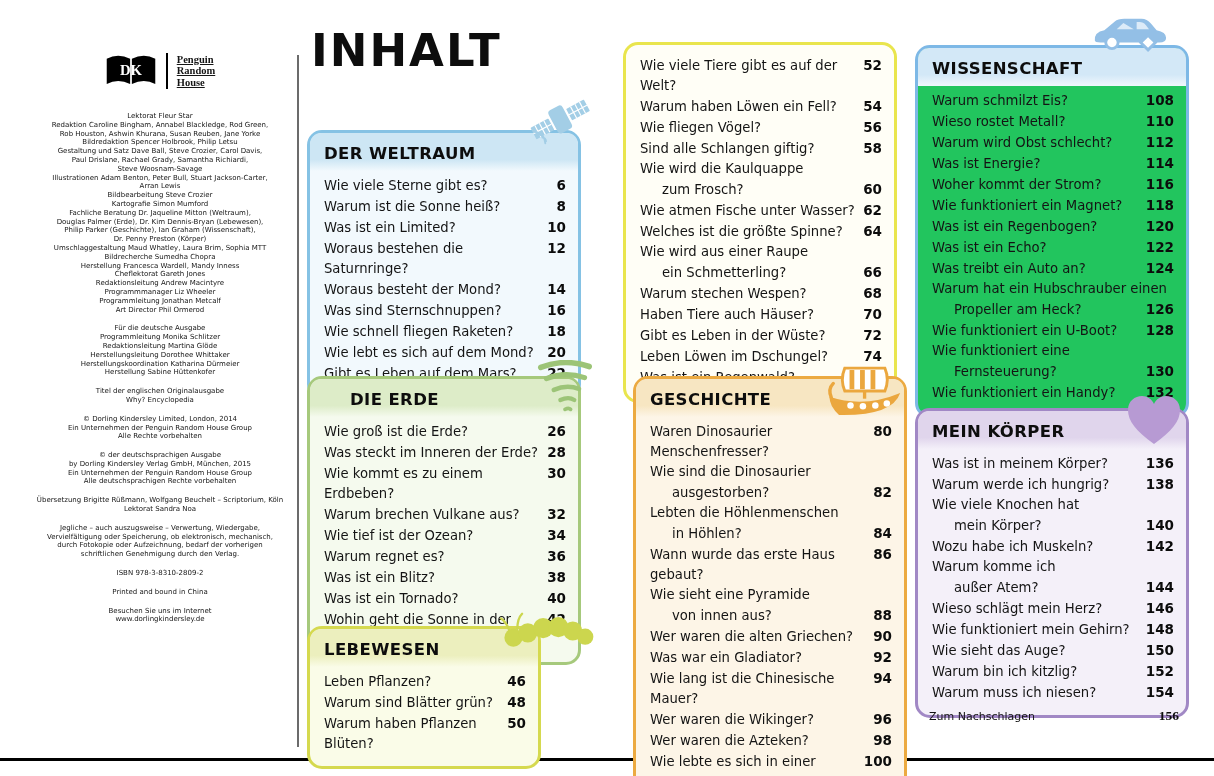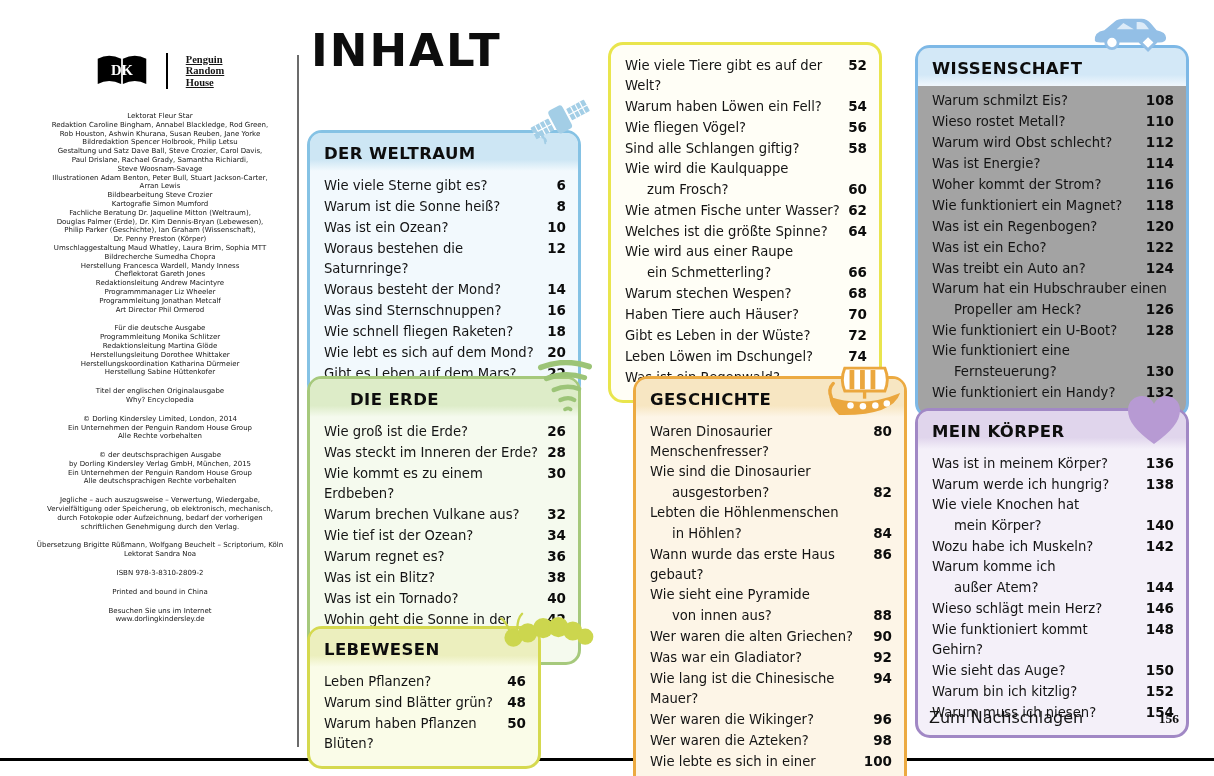--- a/index.html
+++ b/index.html
@@ -2,21 +2,21 @@
 <html><head>
 <meta charset="utf-8">
 <style>
   * { margin:0; padding:0; box-sizing:border-box; }
   body { background:#e8e8e8; font-family:"DejaVu Sans", sans-serif; }
   .page { position:relative; width:1214px; height:776px; background:#ffffff; overflow:hidden; }
 
   
   .imprint { position:absolute; left:24px; top:52px; width:272px; text-align:center;
              font-size:7px; line-height:8.8px; color:#151515; }
-  .logo-row { display:flex; justify-content:center; align-items:center; gap:18px; margin-bottom:22px; }
+  .logo-row { display:flex; justify-content:center; align-items:center; gap:9px; margin-bottom:22px; }
   .logo-book { display:block; }
   .logo-divider { width:2px; height:36px; background:#000; }
   .publisher { text-align:left; font-family:"Liberation Serif", serif; font-weight:bold;
                font-size:10.5px; line-height:11.5px; }
   .publisher div { text-decoration:underline; }
   .imp-block { margin-bottom:10px; }
 
   .col-divider { position:absolute; left:297px; top:55px; width:2px; height:692px; background:#6b6b6b; }
   .bottom-rule { position:absolute; left:0; top:758px; width:1214px; height:3px; background:#000; }
 
@@ -35,21 +35,21 @@
   ul.toc li.cont .q { padding-left:22px; }
   ul.toc .pg { font-size:13.5px; font-weight:bold; color:#0c0c0c; padding-left:6px; }
   .box.nohead ul.toc { padding-top:10px; }
 
   
   .floating-icon { position:absolute; z-index:5; }
 
   
   .ref-footer { position:absolute; left:929px; top:708px; width:250px; display:flex;
                 align-items:baseline; z-index:3; }
-  .ref-footer .q { flex:1; font-size:16px; color:#141414; }
+  .ref-footer .q { flex:1; font-size:11px; color:#141414; }
   .ref-footer .pg { font-size:13.5px; font-weight:bold; color:#0c0c0c;font-family:Liberation Serif, serif; }
 </style>
 </head>
 <body>
 
 <div class="page">
 
   <div class="imprint">
     <div class="logo-row">
       <svg class="logo-book" width="52" height="38" viewBox="0 0 60 42">
@@ -107,30 +107,30 @@
           <div>Ein Unternehmen der Penguin Random House Group</div>
           <div>Alle Rechte vorbehalten</div>
         </div>
         <div class="imp-block">
           <div>© der deutschsprachigen Ausgabe</div>
           <div>by Dorling Kindersley Verlag GmbH, München, 2015</div>
           <div>Ein Unternehmen der Penguin Random House Group</div>
           <div>Alle deutschsprachigen Rechte vorbehalten</div>
         </div>
         <div class="imp-block">
+          <div>Übersetzung Brigitte Rüßmann, Wolfgang Beuchelt – Scriptorium, Köln</div>
+          <div>Lektorat Sandra Noa</div>
+        </div>
+        <div class="imp-block">
           <div>Jegliche – auch auszugsweise – Verwertung, Wiedergabe,</div>
           <div>Vervielfältigung oder Speicherung, ob elektronisch, mechanisch,</div>
           <div>durch Fotokopie oder Aufzeichnung, bedarf der vorherigen</div>
           <div>schriftlichen Genehmigung durch den Verlag.</div>
         </div>
         <div class="imp-block">
-          <div>Übersetzung Brigitte Rüßmann, Wolfgang Beuchelt – Scriptorium, Köln</div>
-          <div>Lektorat Sandra Noa</div>
-        </div>
-        <div class="imp-block">
           <div>ISBN 978-3-8310-2809-2</div>
         </div>
         <div class="imp-block">
           <div>Printed and bound in China</div>
         </div>
         <div class="imp-block">
           <div>Besuchen Sie uns im Internet</div>
           <div>www.dorlingkindersley.de</div>
         </div>
       </div>
@@ -148,21 +148,21 @@
     <ul class="toc">
         <li>
           <span class="q">Wie viele Sterne gibt es?</span>
           <span class="pg">6</span>
         </li>
         <li>
           <span class="q">Warum ist die Sonne heiß?</span>
           <span class="pg">8</span>
         </li>
         <li>
-          <span class="q">Was ist ein Ozean?</span>
+          <span class="q">Was ist ein Limited?</span>
           <span class="pg">10</span>
         </li>
         <li>
           <span class="q">Woraus bestehen die Saturnringe?</span>
           <span class="pg">12</span>
         </li>
         <li>
           <span class="q">Woraus besteht der Mond?</span>
           <span class="pg">14</span>
         </li>
@@ -242,21 +242,21 @@
           <span class="q">Warum sind Blätter grün?</span>
           <span class="pg">48</span>
         </li>
         <li>
           <span class="q">Warum haben Pflanzen Blüten?</span>
           <span class="pg">50</span>
         </li>
       </ul>
   </div>
 
-  <div class="box nohead" style="left: 608px; top: 42px; width: 274px; min-height: 314px; border-color: rgb(233, 229, 77); background: rgb(255, 254, 246);">
+  <div class="box nohead" style="left: 623px; top: 42px; width: 274px; min-height: 314px; border-color: rgb(233, 229, 77); background: rgb(255, 254, 246);">
     <ul class="toc">
         <li>
           <span class="q">Wie viele Tiere gibt es auf der Welt?</span>
           <span class="pg">52</span>
         </li>
         <li>
           <span class="q">Warum haben Löwen ein Fell?</span>
           <span class="pg">54</span>
         </li>
         <li>
@@ -366,21 +366,21 @@
           <span class="q">Wer waren die Azteken?</span>
           <span class="pg">98</span>
         </li>
         <li>
           <span class="q">Wie lebte es sich in einer Burg?</span>
           <span class="pg">100</span>
         </li>
       </ul>
   </div>
 
-  <div class="box" style="left: 915px; top: 45px; width: 274px; min-height: 344px; border-color: rgb(125, 184, 230); background: #a3a3a3;">
+  <div class="box" style="left: 915px; top: 45px; width: 274px; min-height: 344px; border-color: rgb(125, 184, 230); background: #22c55e;">
     <div class="band" style="background: linear-gradient(rgb(211, 232, 247) 70%, rgb(240, 247, 253));">
       <h2>WISSENSCHAFT</h2>
     </div>
     <ul class="toc">
         <li>
           <span class="q">Warum schmilzt Eis?</span>
           <span class="pg">108</span>
         </li>
         <li>
           <span class="q">Wieso rostet Metall?</span>
@@ -468,21 +468,21 @@
         </li>
         <li class="cont">
           <span class="q">außer Atem?</span>
           <span class="pg">144</span>
         </li>
         <li>
           <span class="q">Wieso schlägt mein Herz?</span>
           <span class="pg">146</span>
         </li>
         <li>
-          <span class="q">Wie funktioniert kommt Gehirn?</span>
+          <span class="q">Wie funktioniert mein Gehirn?</span>
           <span class="pg">148</span>
         </li>
         <li>
           <span class="q">Wie sieht das Auge?</span>
           <span class="pg">150</span>
         </li>
         <li>
           <span class="q">Warum bin ich kitzlig?</span>
           <span class="pg">152</span>
         </li>

